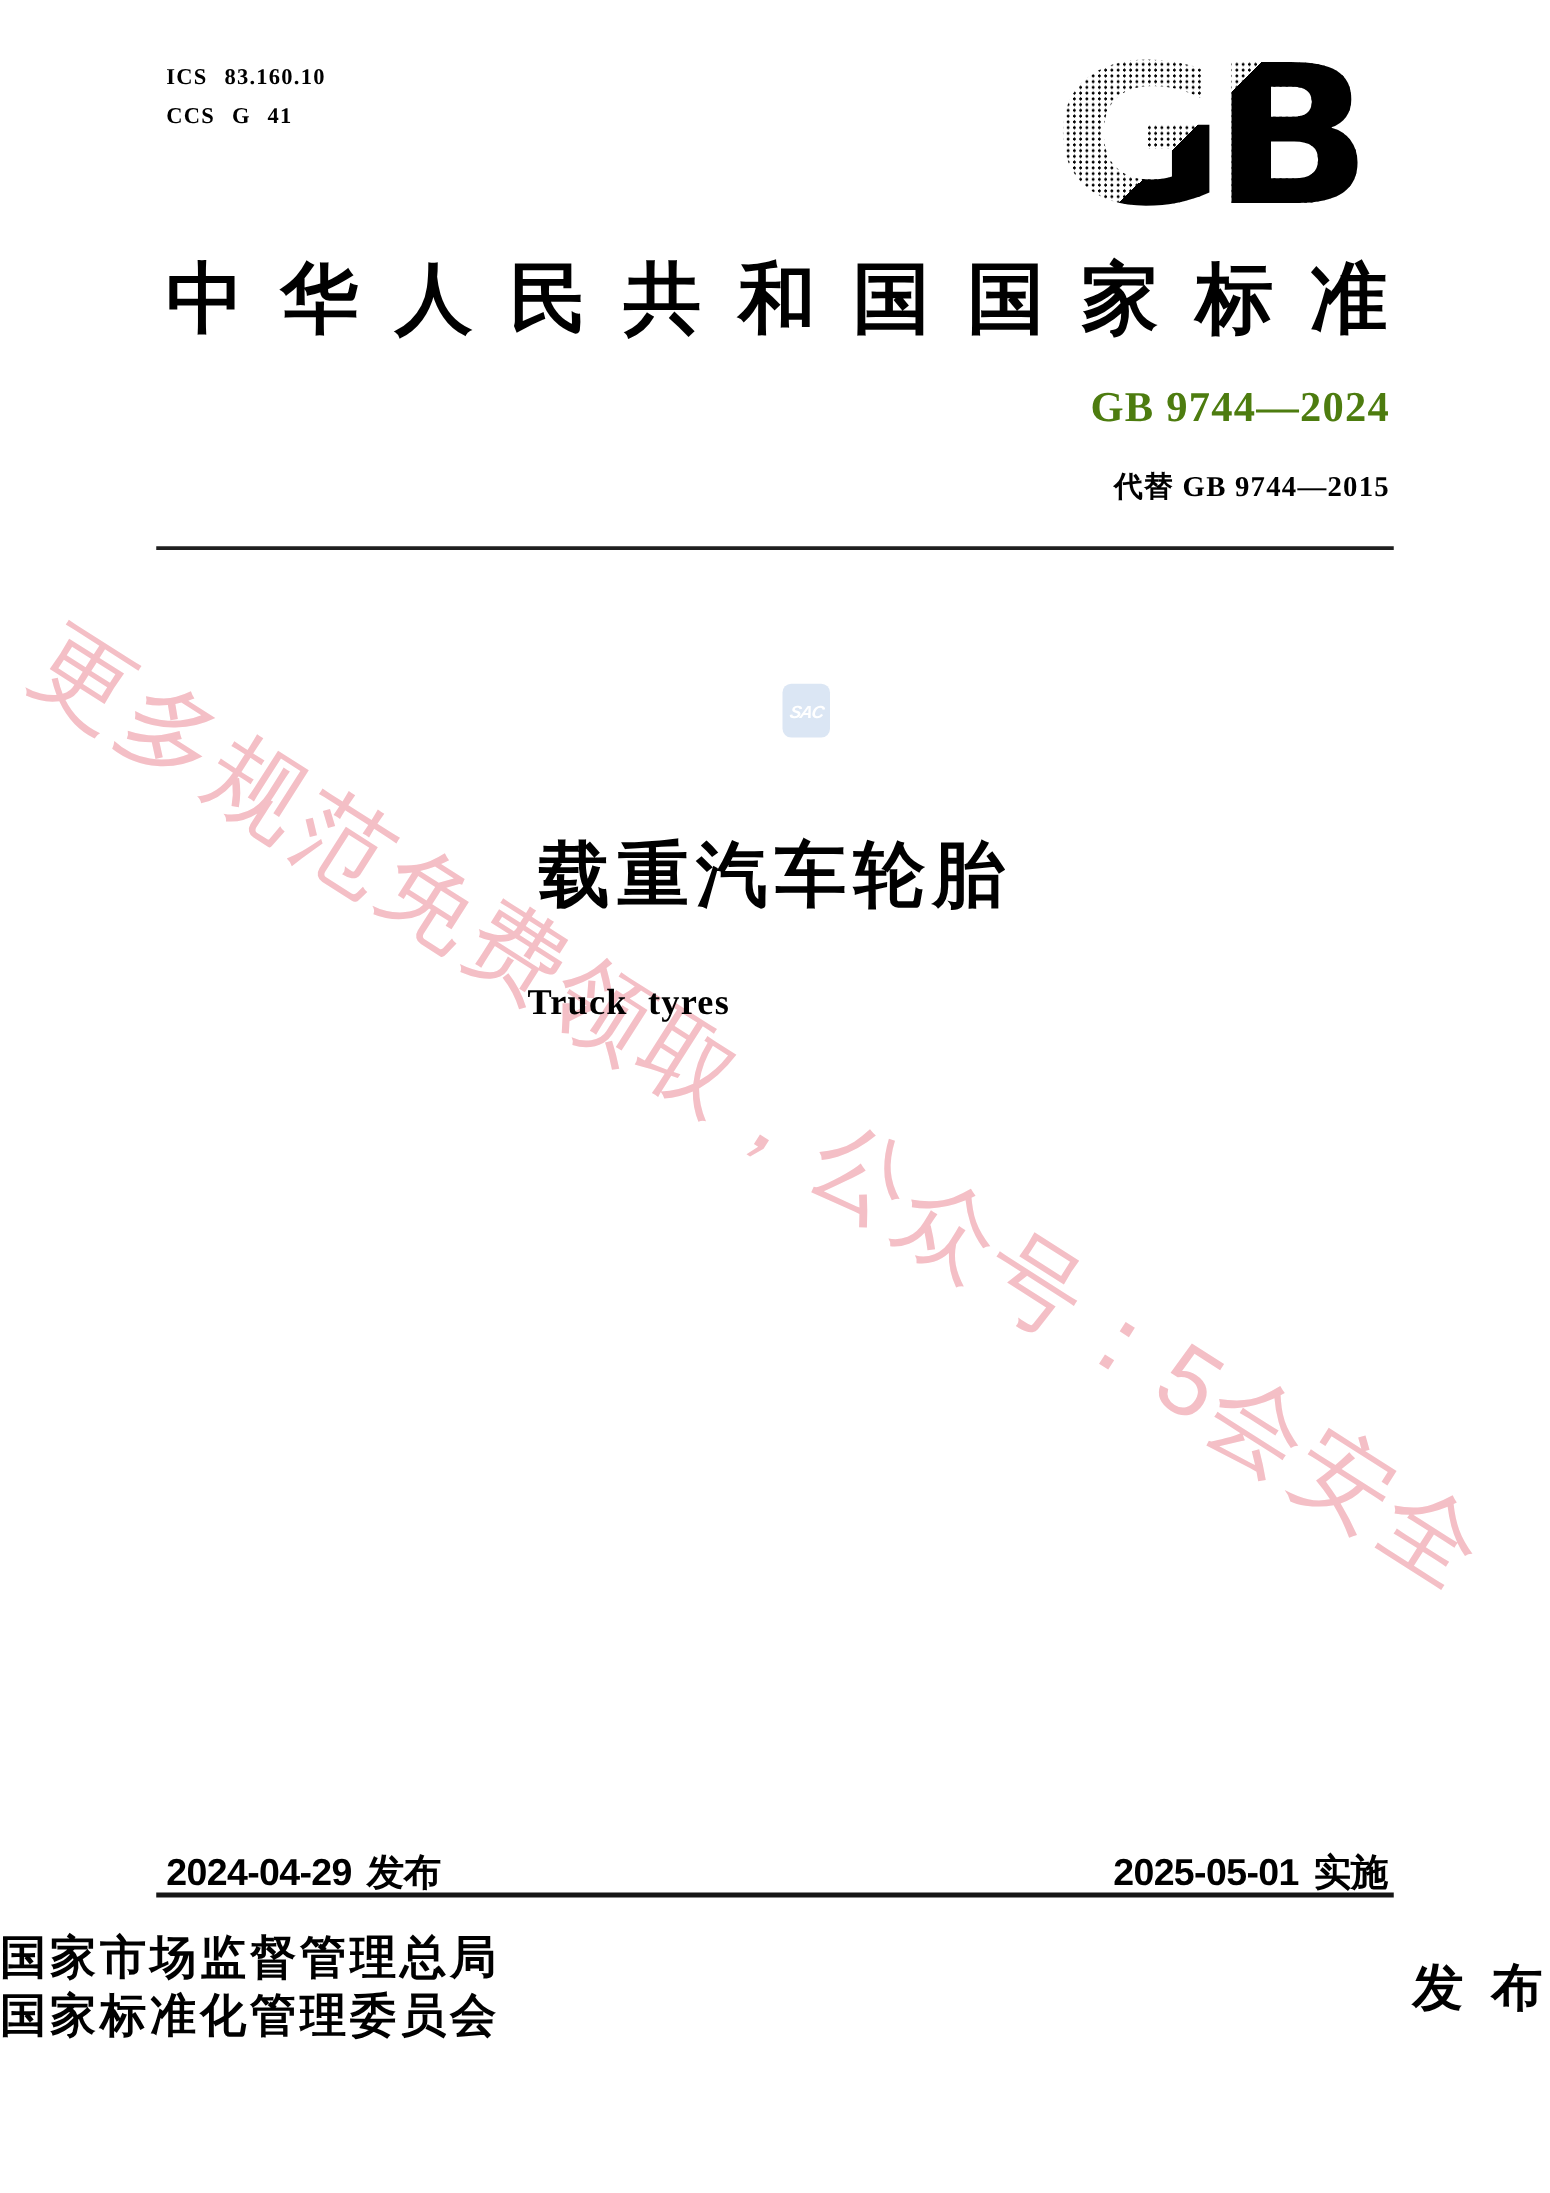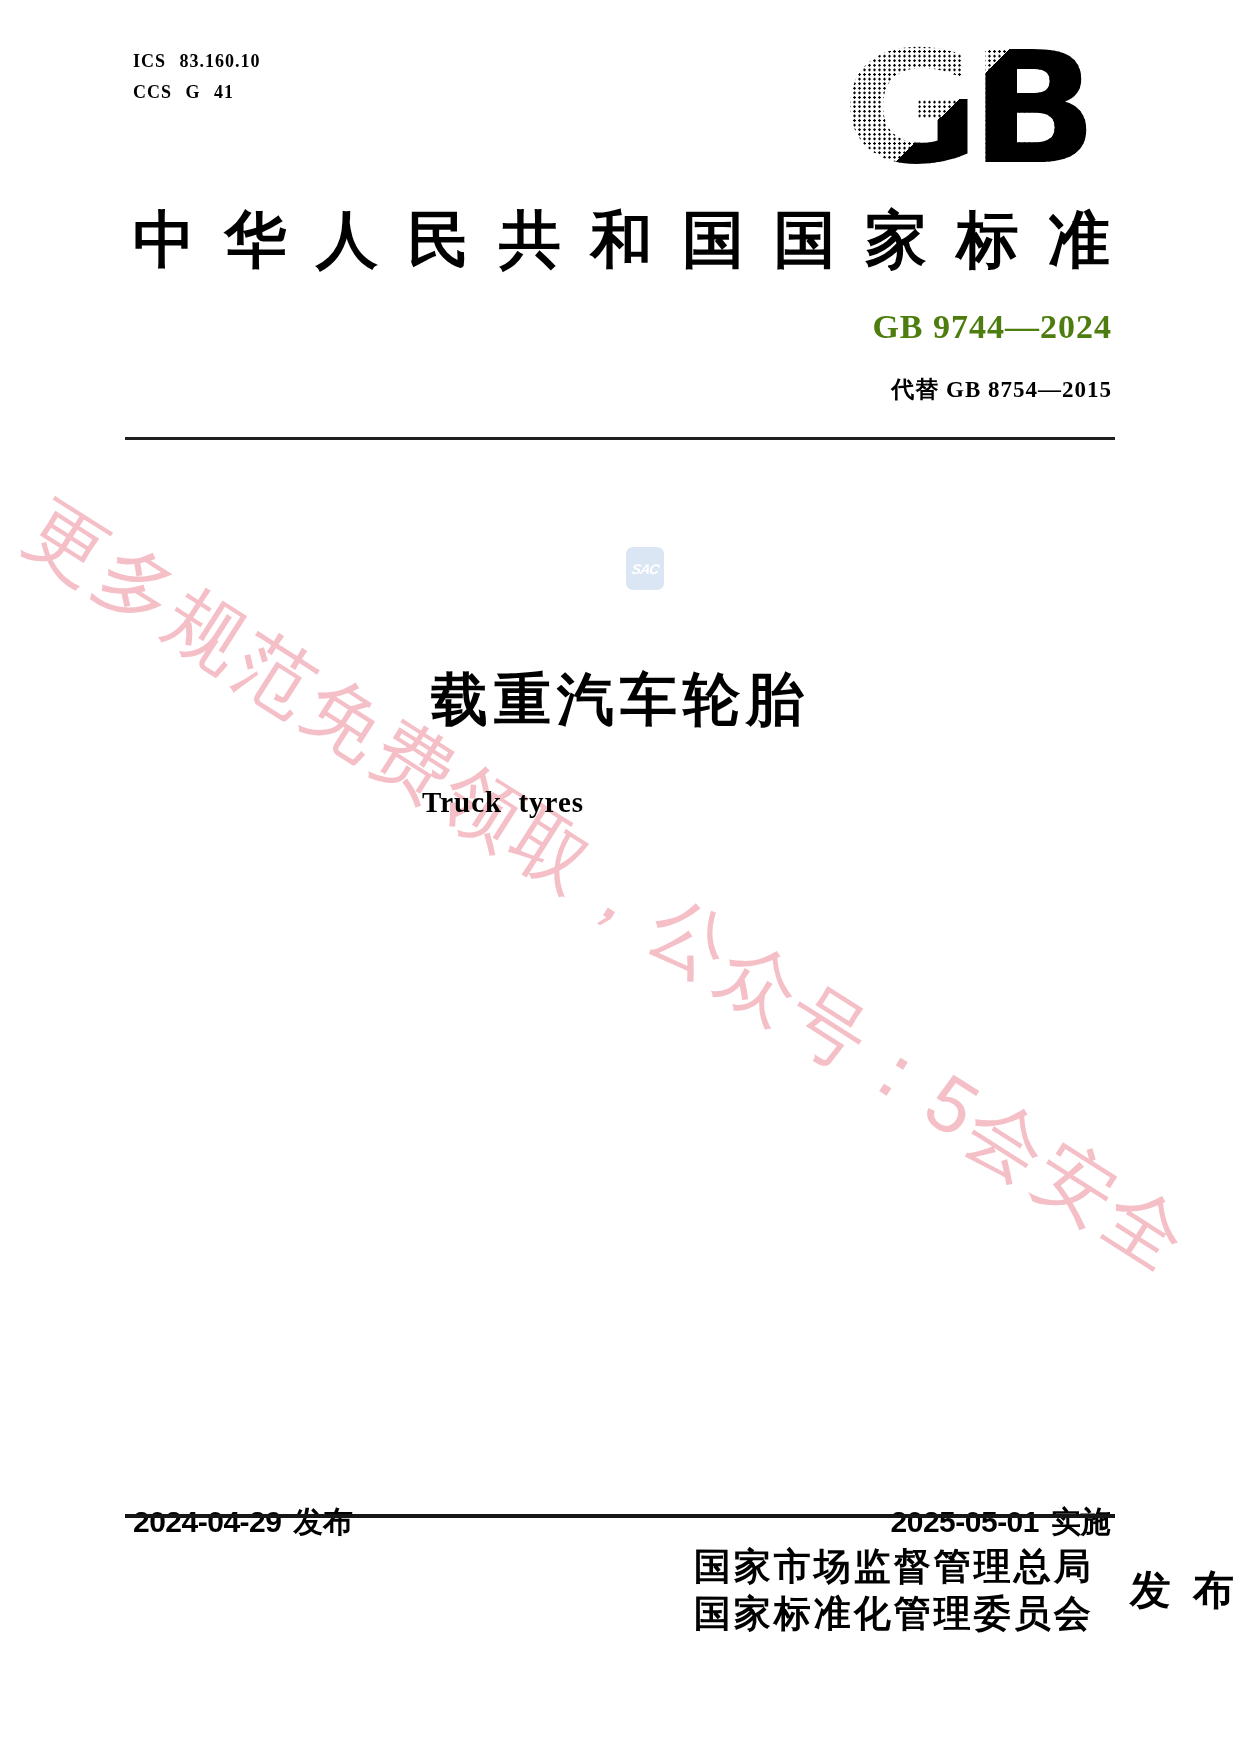--- a/index.html
+++ b/index.html
@@ -90,31 +90,31 @@
     font-size:78px;letter-spacing:4px;white-space:nowrap;
     color:#f4bfc6;
     transform:rotate(32.5deg);transform-origin:0 0;
     pointer-events:none;
   }
   
   .dates-row{
     position:absolute;left:133px;top:1478px;width:977px;
     display:flex;justify-content:space-between;align-items:baseline;
     font-family:"Liberation Sans", sans-serif;
-    font-weight:bold;font-size:30px;color:#000;letter-spacing:-0.5px;margin-top:24px;
+    font-weight:bold;font-size:30px;color:#000;letter-spacing:-0.5px;
   }
   .dates-row .date-pair{display:flex;gap:12px;align-items:baseline;}
   .hr2{
     position:absolute;left:125px;top:1514px;width:990px;height:4px;
     background:#161616;
   }
   
   .issuer-block{
     position:absolute;left:0;top:1543px;width:1240px;
-    display:flex;justify-content:flex-end;align-items:center;gap:36px;
+    display:flex;justify-content:space-between;align-items:center;gap:36px;
   }
   .issuer-lines{
     font-family:"Liberation Serif", serif;
     font-weight:bold;font-size:37px;line-height:47px;color:#000;
     letter-spacing:3px;text-align:center;
   }
   .release-label{
     font-family:"Liberation Serif", serif;
     font-weight:bold;font-size:41px;color:#000;letter-spacing:6px;
   }
@@ -128,21 +128,21 @@
     <div>ICS 83.160.10</div>
     <div>CCS G 41</div>
   </div>
 
   <div class="gb-logo">GB</div>
 
   <div class="national-title">中华人民共和国国家标准</div>
 
   <div class="std-code">GB 9744—2024</div>
 
-  <div class="replaces">代替 GB 8754—2015</div>
+  <div class="replaces">代替 GB 9744—2015</div>
 
   <div class="hr1"></div>
 
   <div class="sac-logo">
     <span class="sac-text">SAC</span>
   </div>
 
   <div class="watermark">更多规范免费领取，公众号：5会安全</div>
 
   <div class="title-cn">载重汽车轮胎</div>

